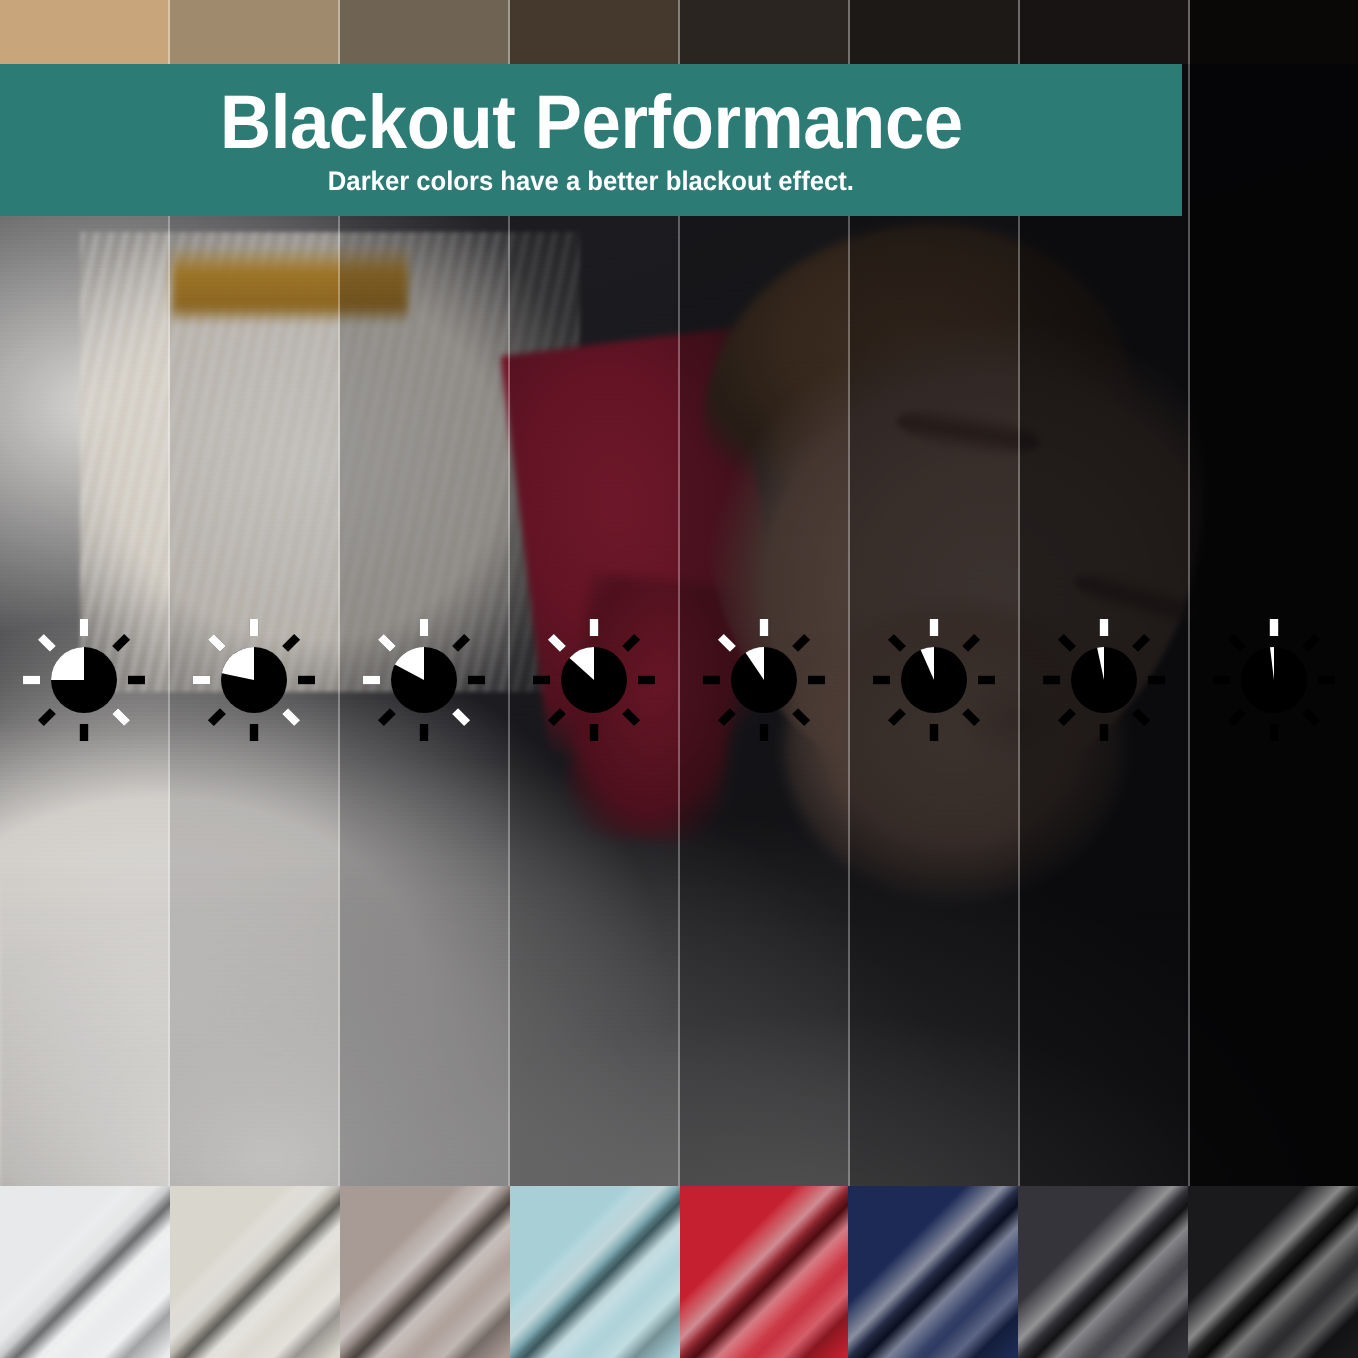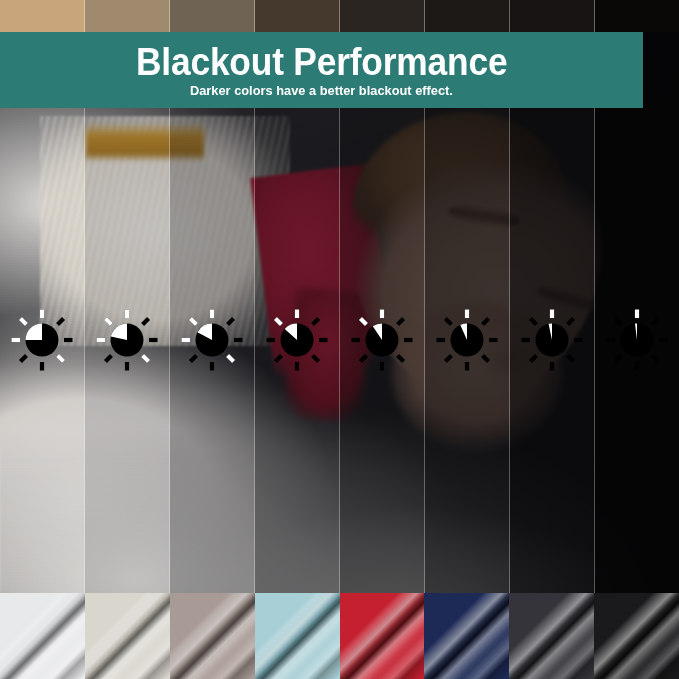--- a/index.html
+++ b/index.html
@@ -177,21 +177,21 @@
     display:flex;
     align-items:center;
     justify-content:center;
   }
   .sun-icon { display:block; }
 
   
   #banner {
     position:absolute;
     left:0; top:32px;
-    width:643px; height:76px;
+    width:591px; height:76px;
     background:#2d7b75;
     z-index:7;
     display:flex;
     flex-direction:column;
     align-items:center;
     justify-content:center;
     padding-top:2px;
   }
   #banner-title {
     color:#ffffff;

